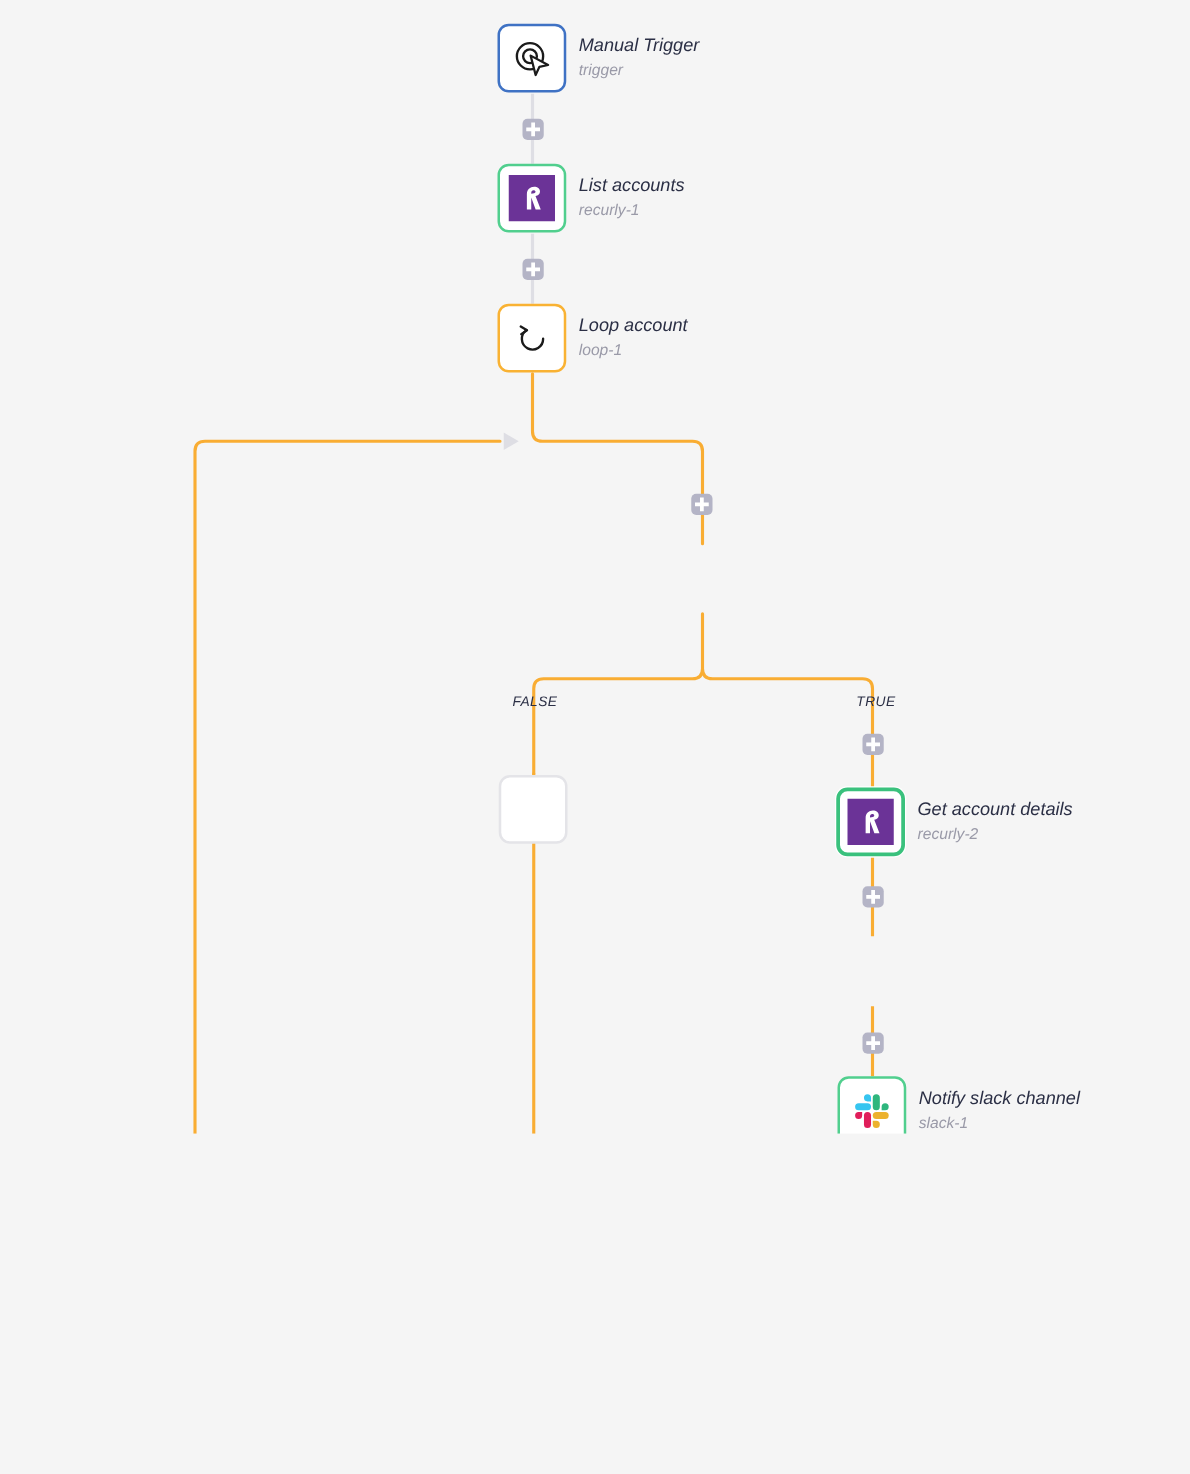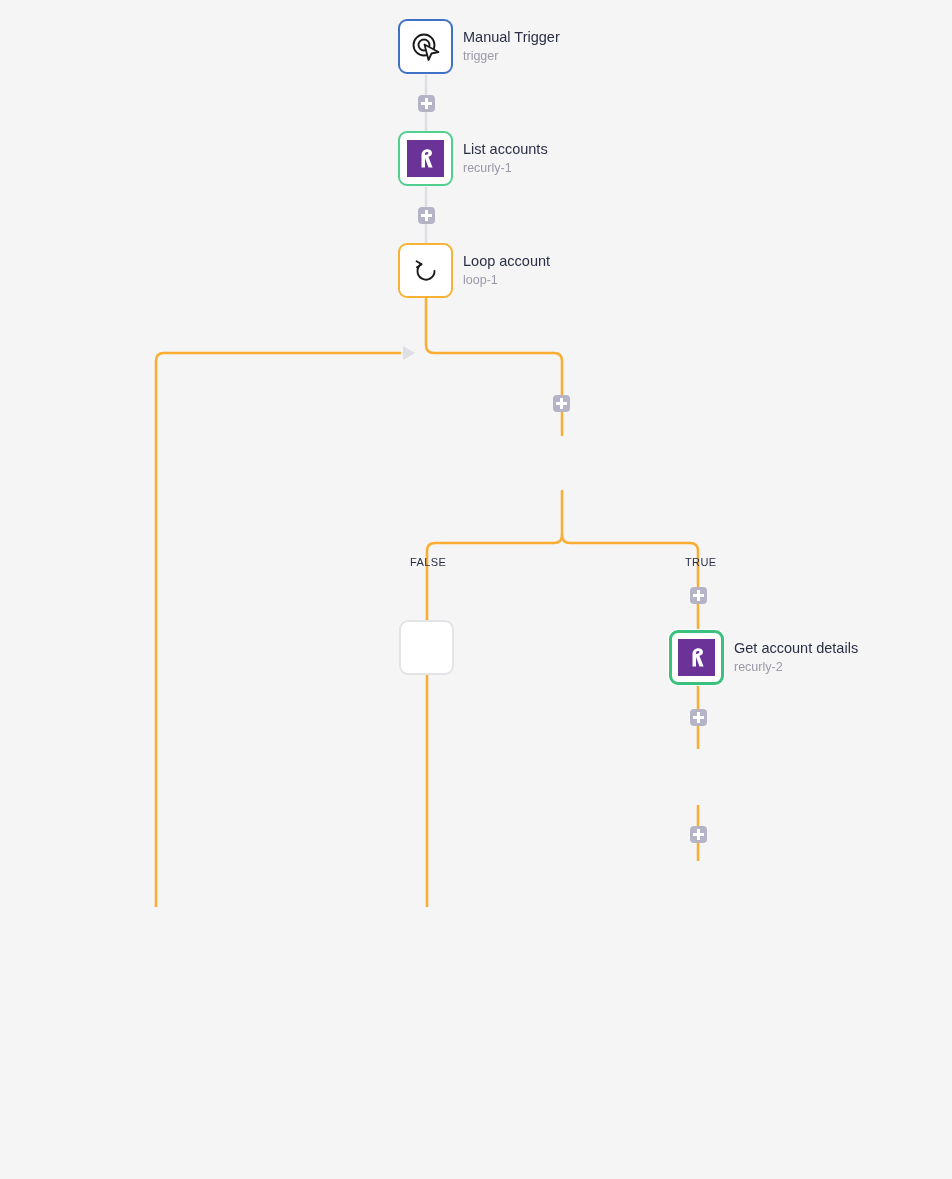--- a/index.html
+++ b/index.html
@@ -7,20 +7,21 @@
     margin: 0; padding: 0;
     background: #f5f5f5;
     font-family: "Liberation Sans", sans-serif;
   }
   #canvas {
     position: relative;
     width: 952px;
     height: 907px;
     background: #f5f5f5;
     overflow: hidden;
+    font-style: italic;
   }
   #edges {
     position: absolute;
     left: 0; top: 0;
     width: 952px; height: 1179px;
     pointer-events: none;
   }
 
   .node {
     position: absolute;
@@ -186,20 +187,42 @@
         </svg>
       </span>
     </div>
     <div class="node-labels">
       <div class="node-title">Get account details</div>
       <div class="node-sub">recurly-2</div>
     </div>
   </div>
 
 
+  <div class="node" style="left:670px; top:861px;">
+    <div class="node-box nb-green">
+      <span>
+        <svg class="slack" viewBox="0 0 60 60">
+          <g>
+            <path d="M14.5,36.5a5.3,5.3 0 1 1 -5.3,-5.3h5.3z" fill="#e01e5a"></path>
+            <path d="M17.2,36.5a5.3,5.3 0 0 1 10.6,0v13.2a5.3,5.3 0 1 1 -10.6,0z" fill="#e01e5a"></path>
+            <path d="M22.5,15.2a5.3,5.3 0 1 1 5.3,-5.3v5.3z" fill="#36c5f0"></path>
+            <path d="M22.5,17.9a5.3,5.3 0 0 1 0,10.6h-13.3a5.3,5.3 0 1 1 0,-10.6z" fill="#36c5f0"></path>
+            <path d="M43.7,23.2a5.3,5.3 0 1 1 5.3,5.3h-5.3z" fill="#2eb67d"></path>
+            <path d="M41.0,23.2a5.3,5.3 0 0 1 -10.6,0v-13.3a5.3,5.3 0 1 1 10.6,0z" fill="#2eb67d"></path>
+            <path d="M35.7,44.4a5.3,5.3 0 1 1 -5.3,5.3v-5.3z" fill="#ecb22e"></path>
+            <path d="M35.7,41.7a5.3,5.3 0 0 1 0,-10.6h13.3a5.3,5.3 0 1 1 0,10.6z" fill="#ecb22e"></path>
+          </g>
+        </svg>
+      </span>
+    </div>
+    <div class="node-labels">
+      <div class="node-title">Notify slack channel</div>
+      <div class="node-sub">slack-1</div>
+    </div>
+  </div>
 
   <div class="branch-label" style="left:410px; top:556px;">FALSE</div>
   <div class="branch-label" style="left:685px; top:556px;">TRUE</div>
 
   <div class="plus" style="left:418px; top:95px;"></div>
   <div class="plus" style="left:418px; top:207px;"></div>
   <div class="plus" style="left:553px; top:395px;"></div>
   <div class="plus" style="left:690px; top:587px;"></div>
   <div class="plus" style="left:690px; top:709px;"></div>
   <div class="plus" style="left:690px; top:826px;"></div>

